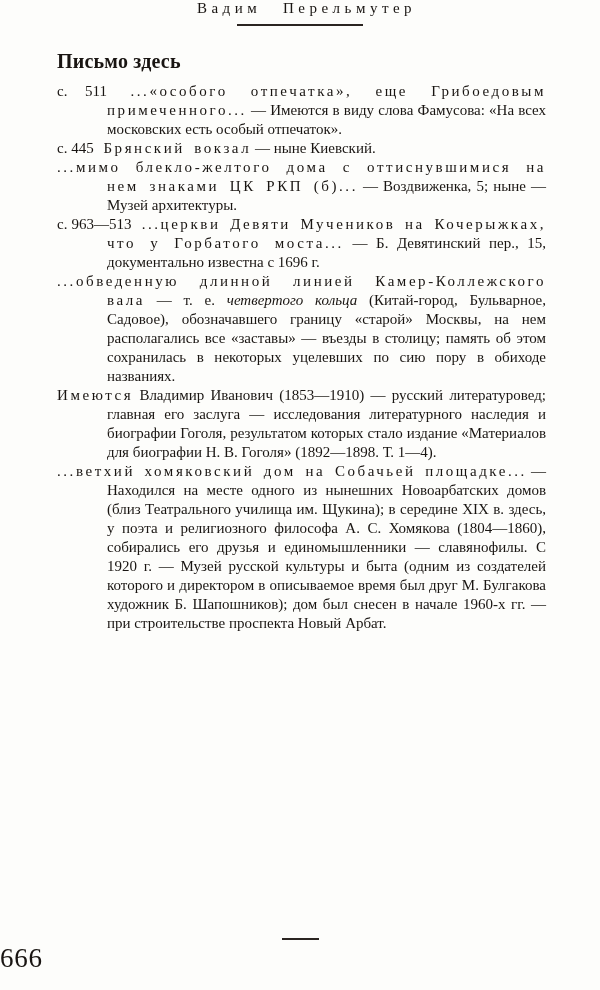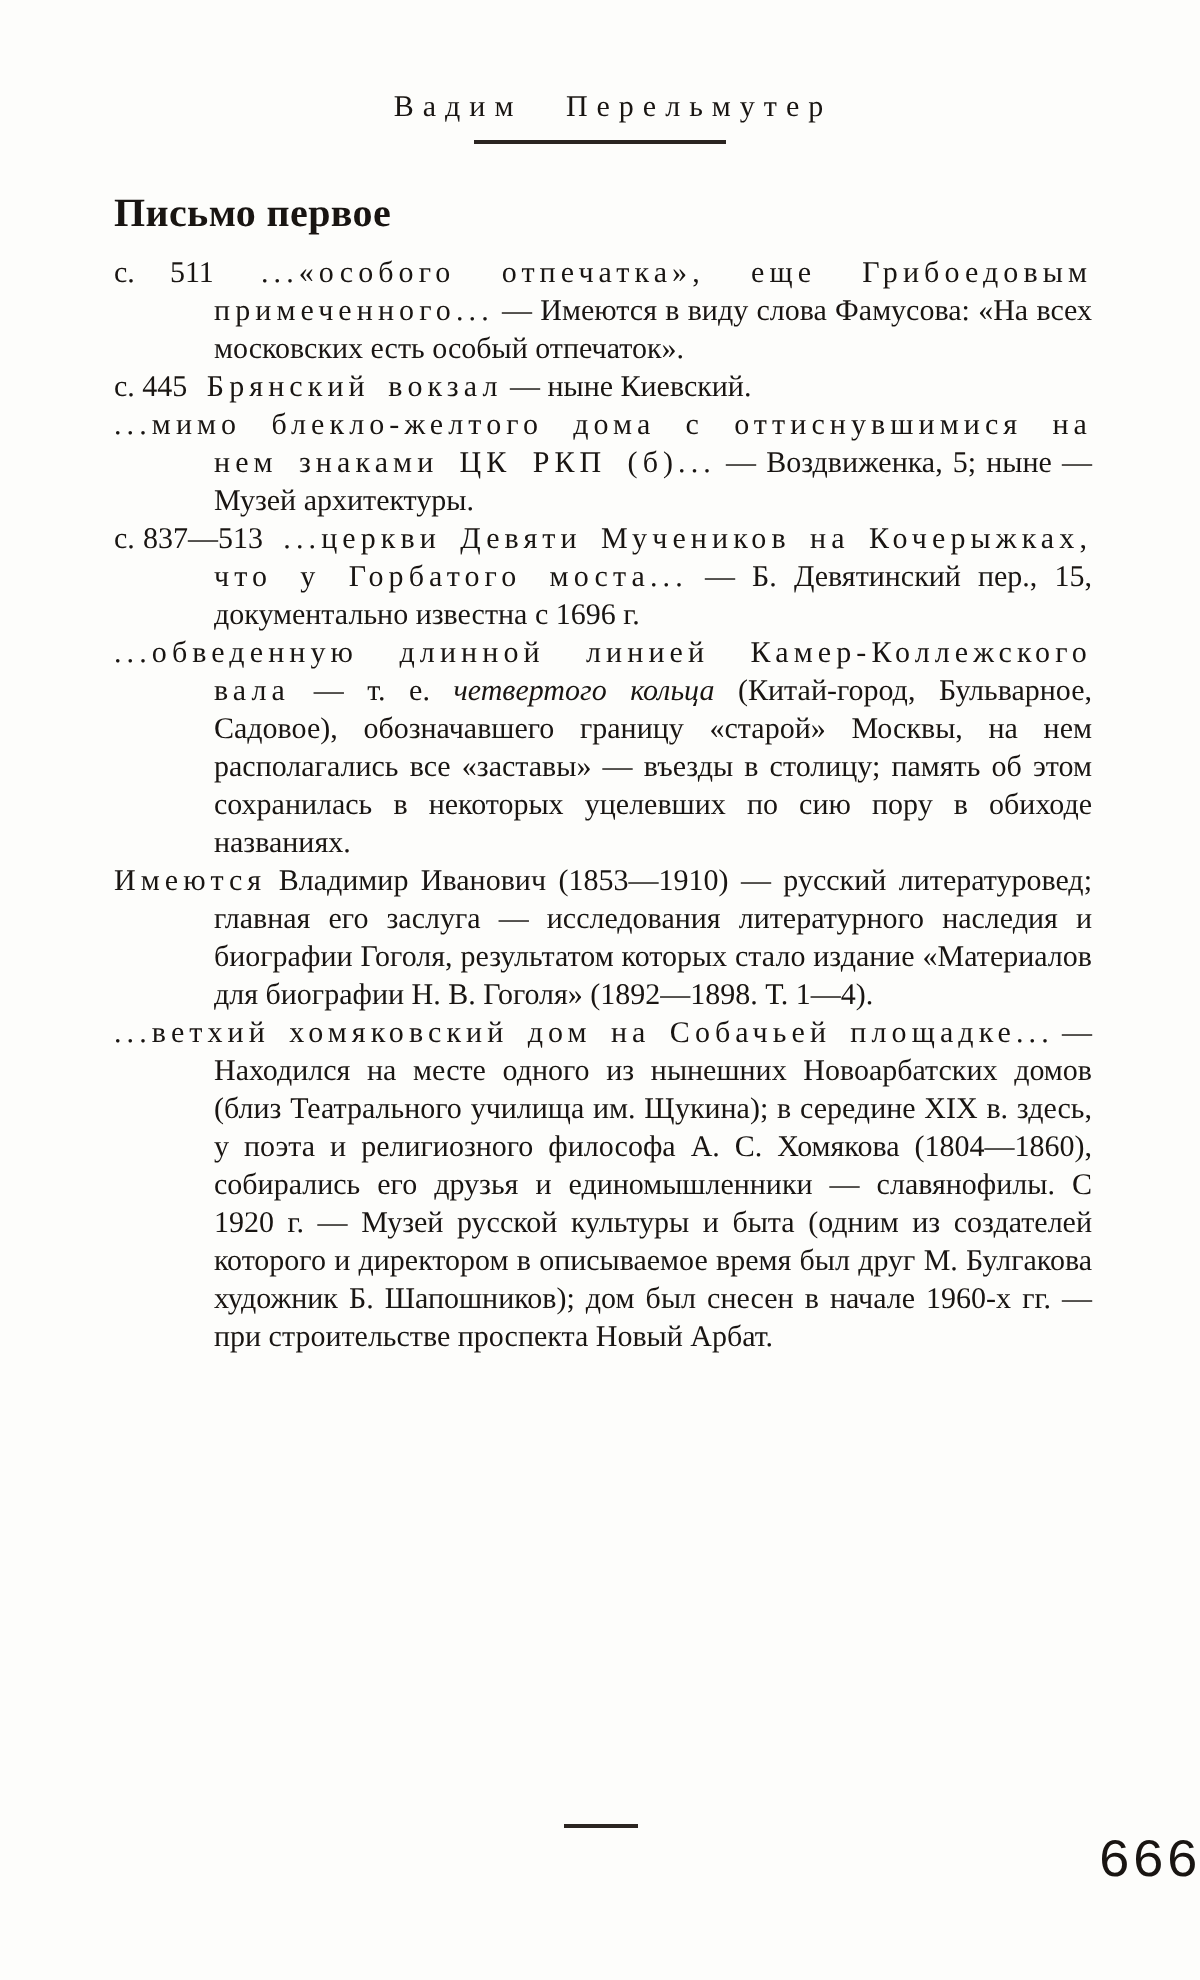--- a/index.html
+++ b/index.html
@@ -7,21 +7,20 @@
     position: relative;
     width: 600px;
     height: 990px;
     margin: 0;
     background: #fdfdfb;
     color: #191512;
     font-family: "Liberation Serif", serif;
     overflow: hidden;
   }
   .running-head {
-    padding-top: 46px;
     text-align: center;
     font-size: 15px;
     letter-spacing: 0.3em;
     word-spacing: 0.9em;
     margin-left: 13px;
   }
   .head-rule {
     width: 126px;
     height: 2px;
     background: #2b2521;
@@ -45,23 +44,22 @@
     text-indent: -50px;
   }
   .entry .label { margin-right: 6px; }
   .seg-spaced { letter-spacing: 0.17em; word-spacing: 0.2em; }
   .seg-italic { font-style: italic; }
   .seg-normal { letter-spacing: 0; }
   .footer {
     position: absolute;
     left: 0;
     right: 0;
-    bottom: 44px;
-    text-align: right;
-    font-family: Liberation Mono, monospace;
+    bottom: 18px;
+    text-align: left;
   }
   .footer-rule {
     width: 37px;
     height: 2px;
     background: #2b2521;
     margin: 0 auto 5px auto;
   }
   .page-number {
     font-size: 27px;
     line-height: 1;
@@ -70,27 +68,27 @@
 </style>
 </head>
 <body>
 
 <div class="page">
 
   <div class="running-head">Вадим Перельмутер</div>
 
   <div class="head-rule"></div>
 
-  <div class="section-title">Письмо первое</div>
+  <div class="section-title">Письмо здесь</div>
 
   <div class="entries">
       <p class="entry"><span class="label">с. 511</span> <span class="seg-spaced">...«особого отпечатка», еще Грибоедовым примеченного...</span> <span class="seg-normal">— Имеются в виду слова Фамусова: «На всех московских есть особый отпечаток».</span> </p>
       <p class="entry"><span class="label">с. 445</span> <span class="seg-spaced">Брянский вокзал</span> <span class="seg-normal">— ныне Киевский.</span> </p>
       <p class="entry"><span class="seg-spaced">...мимо блекло-желтого дома с оттиснувшимися на нем знаками ЦК РКП (б)...</span> <span class="seg-normal">— Воздвиженка, 5; ныне — Музей архитектуры.</span> </p>
-      <p class="entry"><span class="label">с. 837—513</span> <span class="seg-spaced">...церкви Девяти Мучеников на Кочерыжках, что у Горбатого моста...</span> <span class="seg-normal">— Б. Девятинский пер., 15, документально известна с 1696 г.</span> </p>
+      <p class="entry"><span class="label">с. 963—513</span> <span class="seg-spaced">...церкви Девяти Мучеников на Кочерыжках, что у Горбатого моста...</span> <span class="seg-normal">— Б. Девятинский пер., 15, документально известна с 1696 г.</span> </p>
       <p class="entry"><span class="seg-spaced">...обведенную длинной линией Камер-Коллежского вала</span> <span class="seg-normal">— т. е.</span> <span class="seg-italic">четвертого кольца</span> <span class="seg-normal">(Китай-город, Бульварное, Садовое), обозначавшего границу «старой» Москвы, на нем располагались все «заставы» — въезды в столицу; память об этом сохранилась в некоторых уцелевших по сию пору в обиходе названиях.</span> </p>
       <p class="entry"><span class="seg-spaced">Имеются</span> <span class="seg-normal">Владимир Иванович (1853—1910) — русский литературовед; главная его заслуга — исследования литературного наследия и биографии Гоголя, результатом которых стало издание «Материалов для биографии Н. В. Гоголя» (1892—1898. Т. 1—4).</span> </p>
       <p class="entry"><span class="seg-spaced">...ветхий хомяковский дом на Собачьей площадке...</span> <span class="seg-normal">— Находился на месте одного из нынешних Новоарбатских домов (близ Театрального училища им. Щукина); в середине XIX в. здесь, у поэта и религиозного философа А. С. Хомякова (1804—1860), собирались его друзья и единомышленники — славянофилы. С 1920 г. — Музей русской культуры и быта (одним из создателей которого и директором в описываемое время был друг М. Булгакова художник Б. Шапошников); дом был снесен в начале 1960-х гг. — при строительстве проспекта Новый Арбат.</span> </p>
     </div>
 
   <div class="footer">
     <div class="footer-rule"></div>
     <div class="page-number">666</div>
   </div>
 

